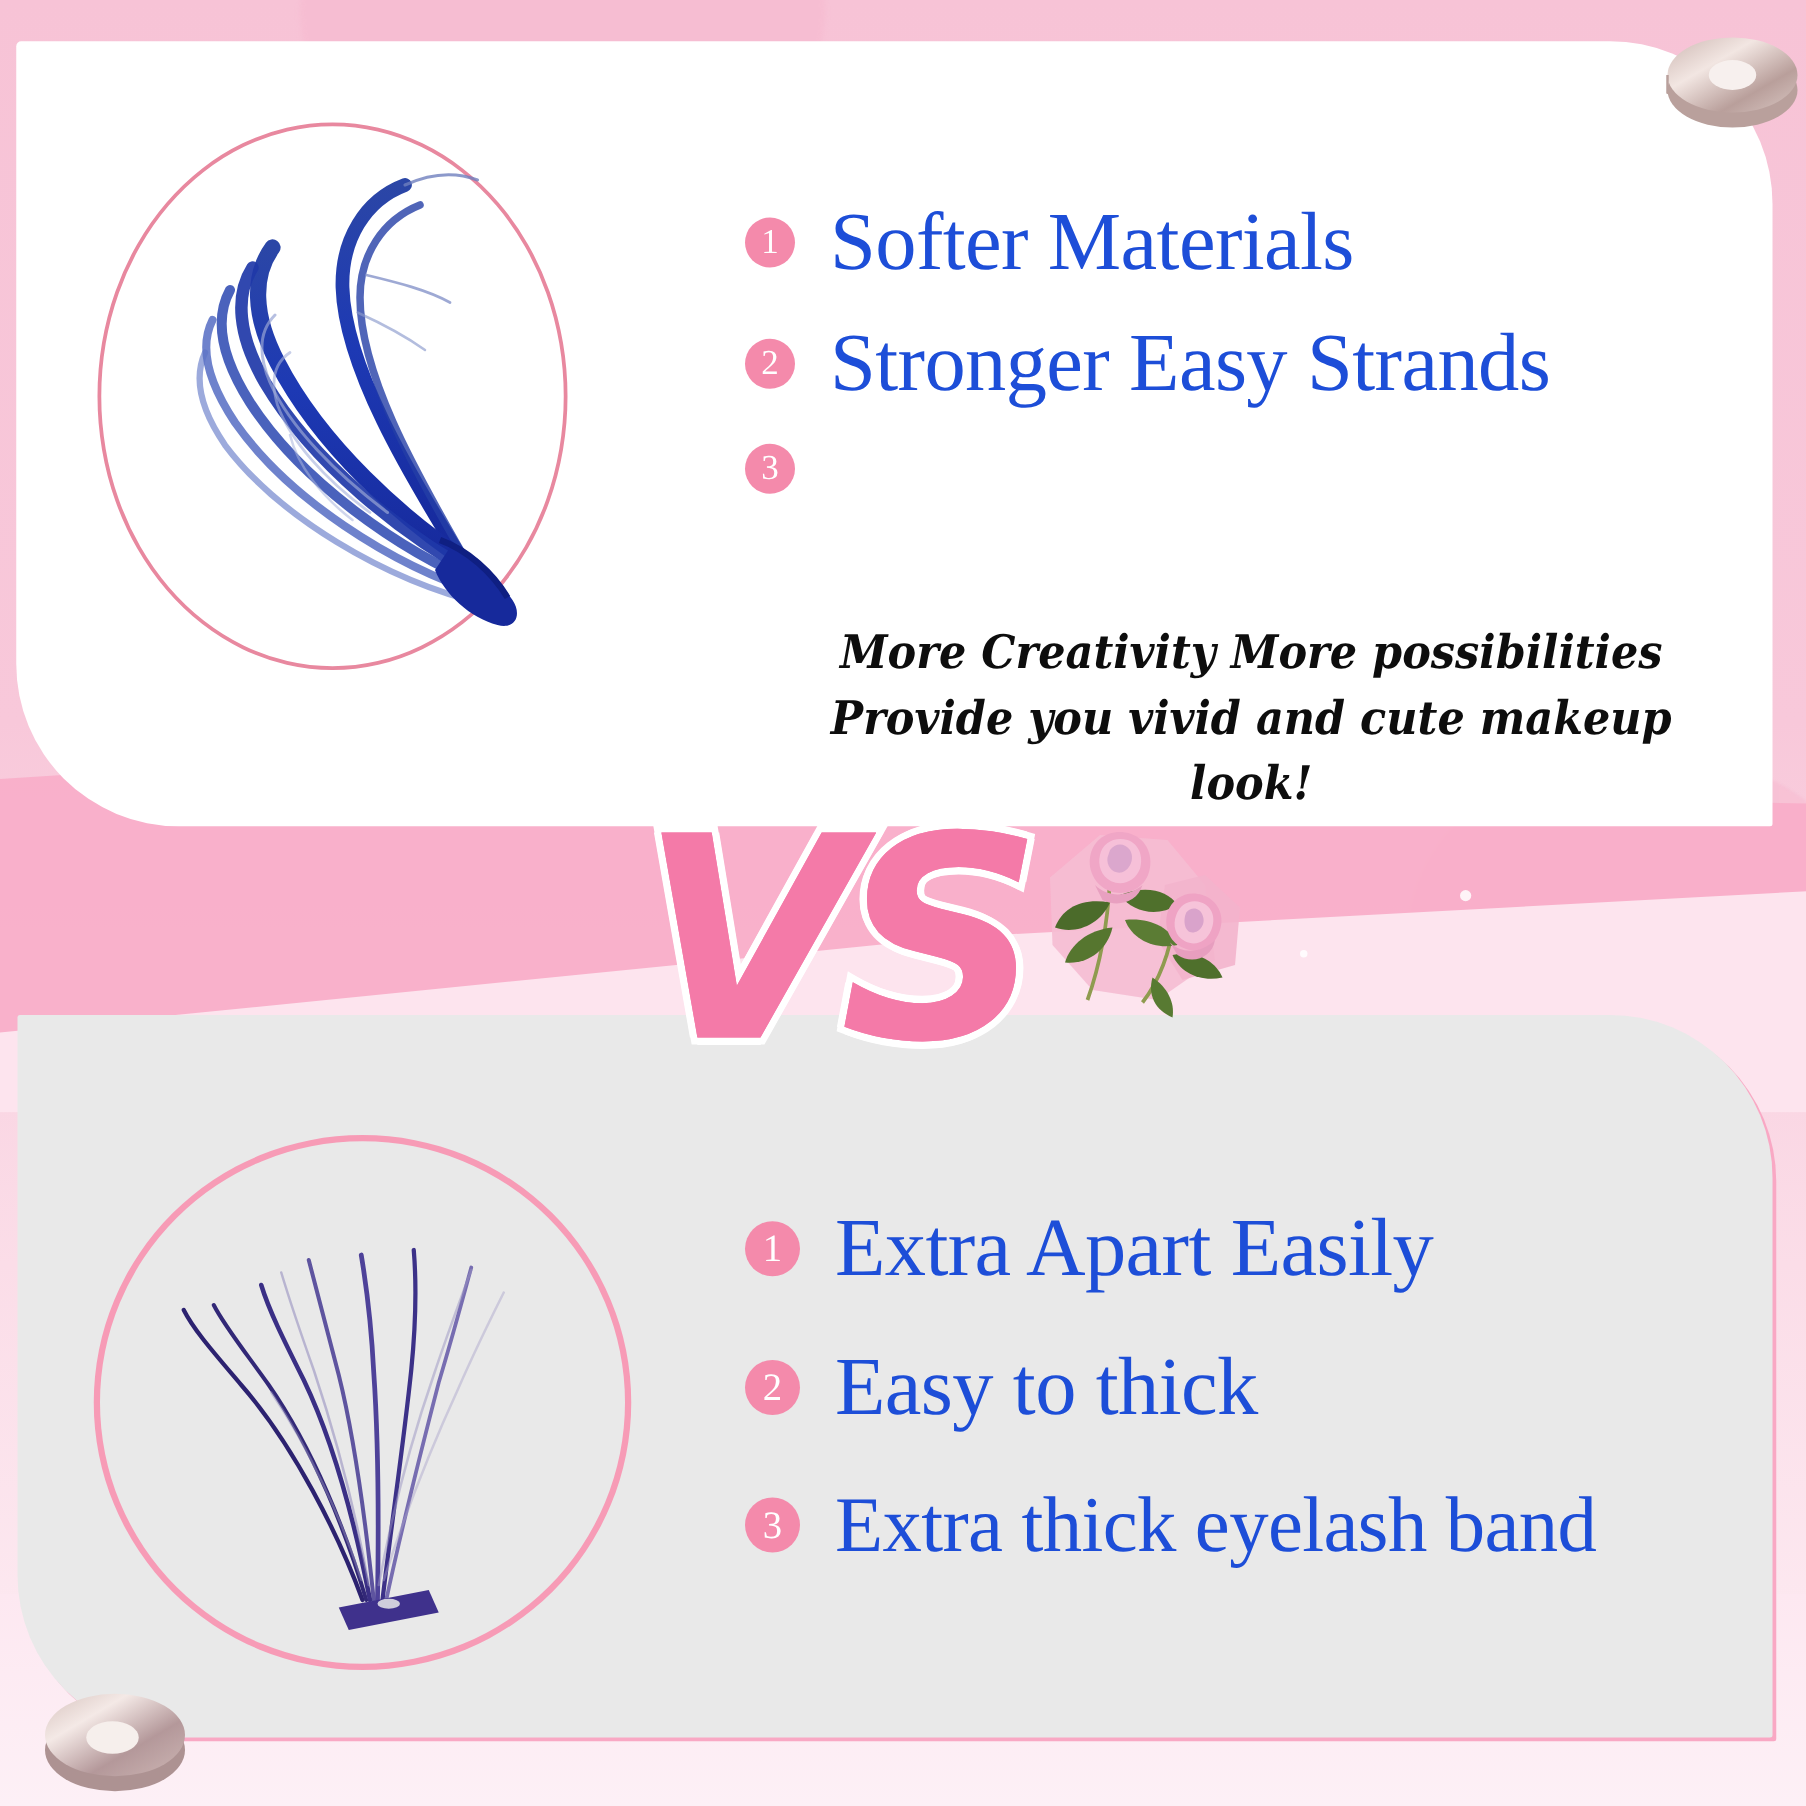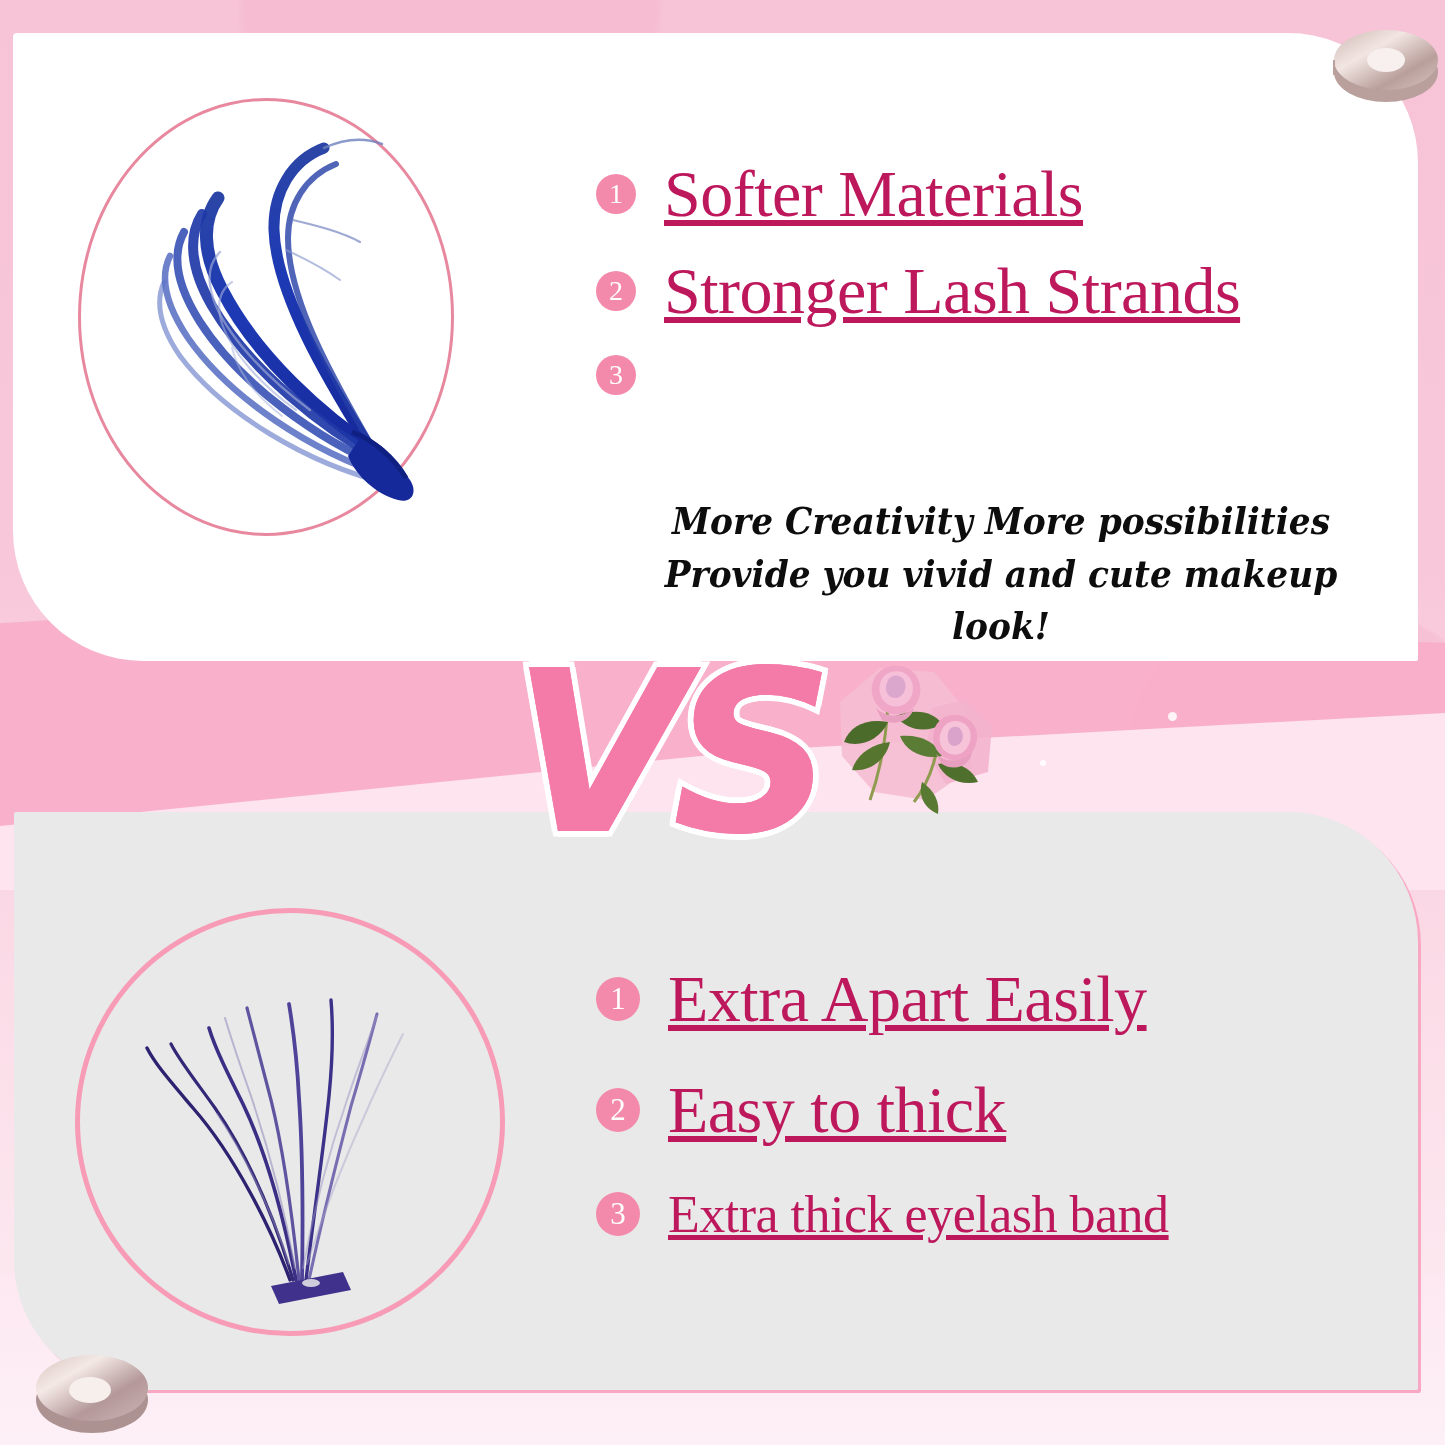--- a/index.html
+++ b/index.html
@@ -129,29 +129,28 @@
     background: #f48aab;
     color: #ffffff;
     font-size: 28px;
     line-height: 40px;
     text-align: center;
     font-family: "Liberation Serif", "DejaVu Serif", serif;
     margin-right: 28px;
   }
   .badge-lg { width: 44px; height: 44px; line-height: 44px; font-size: 31px; }
   .item-text {
-    color: #be185d;
+    color: #1d4ed8;
     font-size: 66px;
     line-height: 1.02;
     white-space: nowrap;
     letter-spacing: -0.5px;
     font-family: "Liberation Serif", "DejaVu Serif", serif;
-    text-decoration: underline;
-  }
-  .item-text-sm { font-size: 52px; }
+  }
+  .item-text-sm { font-size: 63px; }
 
   
   .tagline {
     position: absolute;
     left: 596px; top: 495px;
     width: 810px;
     text-align: center;
     color: #0d0d0d;
     font-family: "DejaVu Serif", "Liberation Serif", serif;
     font-style: italic;
@@ -256,21 +255,21 @@
     <path d="M292 352 C 314 360, 334 378, 346 398" stroke="#0f1f82" stroke-width="5" fill="none"></path>
   </svg>
 
   <div class="list list-top">
     <div class="list-row">
       <span class="badge">1</span>
       <span class="item-text">Softer Materials</span>
     </div>
     <div class="list-row">
       <span class="badge">2</span>
-      <span class="item-text">Stronger Lash Strands</span>
+      <span class="item-text">Stronger Easy Strands</span>
     </div>
     <div class="list-row">
       <span class="badge">3</span>
     </div>
   </div>
 
   <div class="tagline">
     <div>More  Creativity More possibilities</div>
     <div>Provide you vivid and cute makeup look!</div>
   </div>

